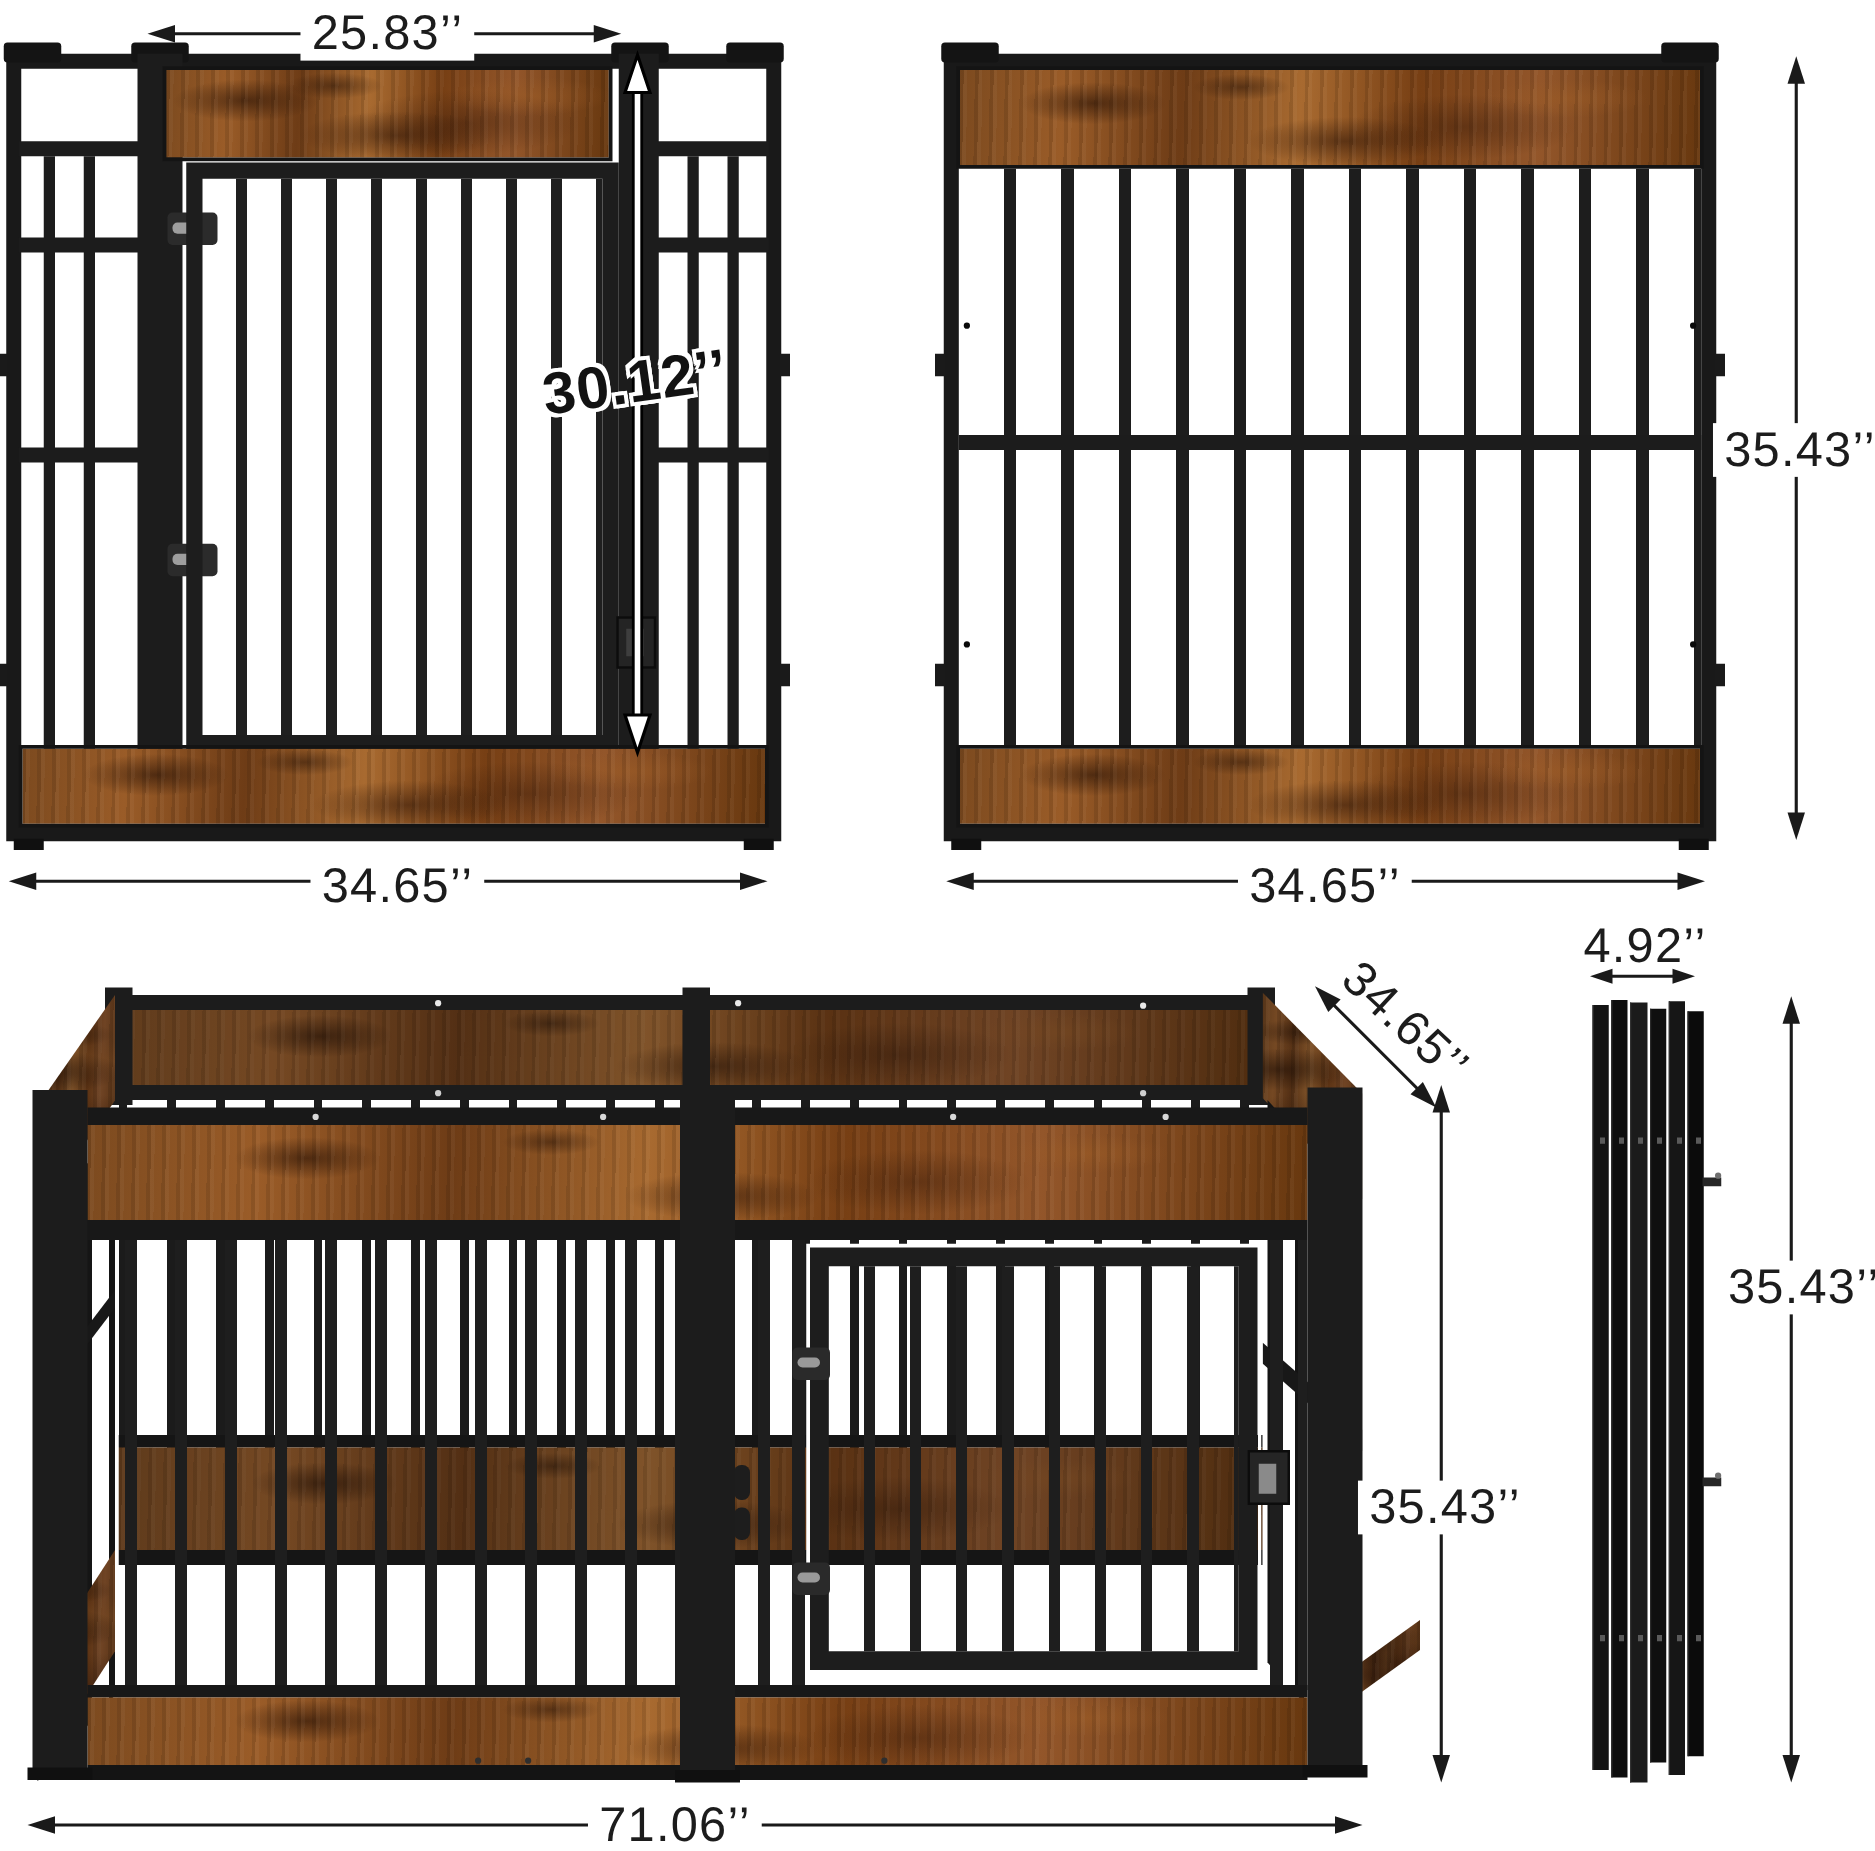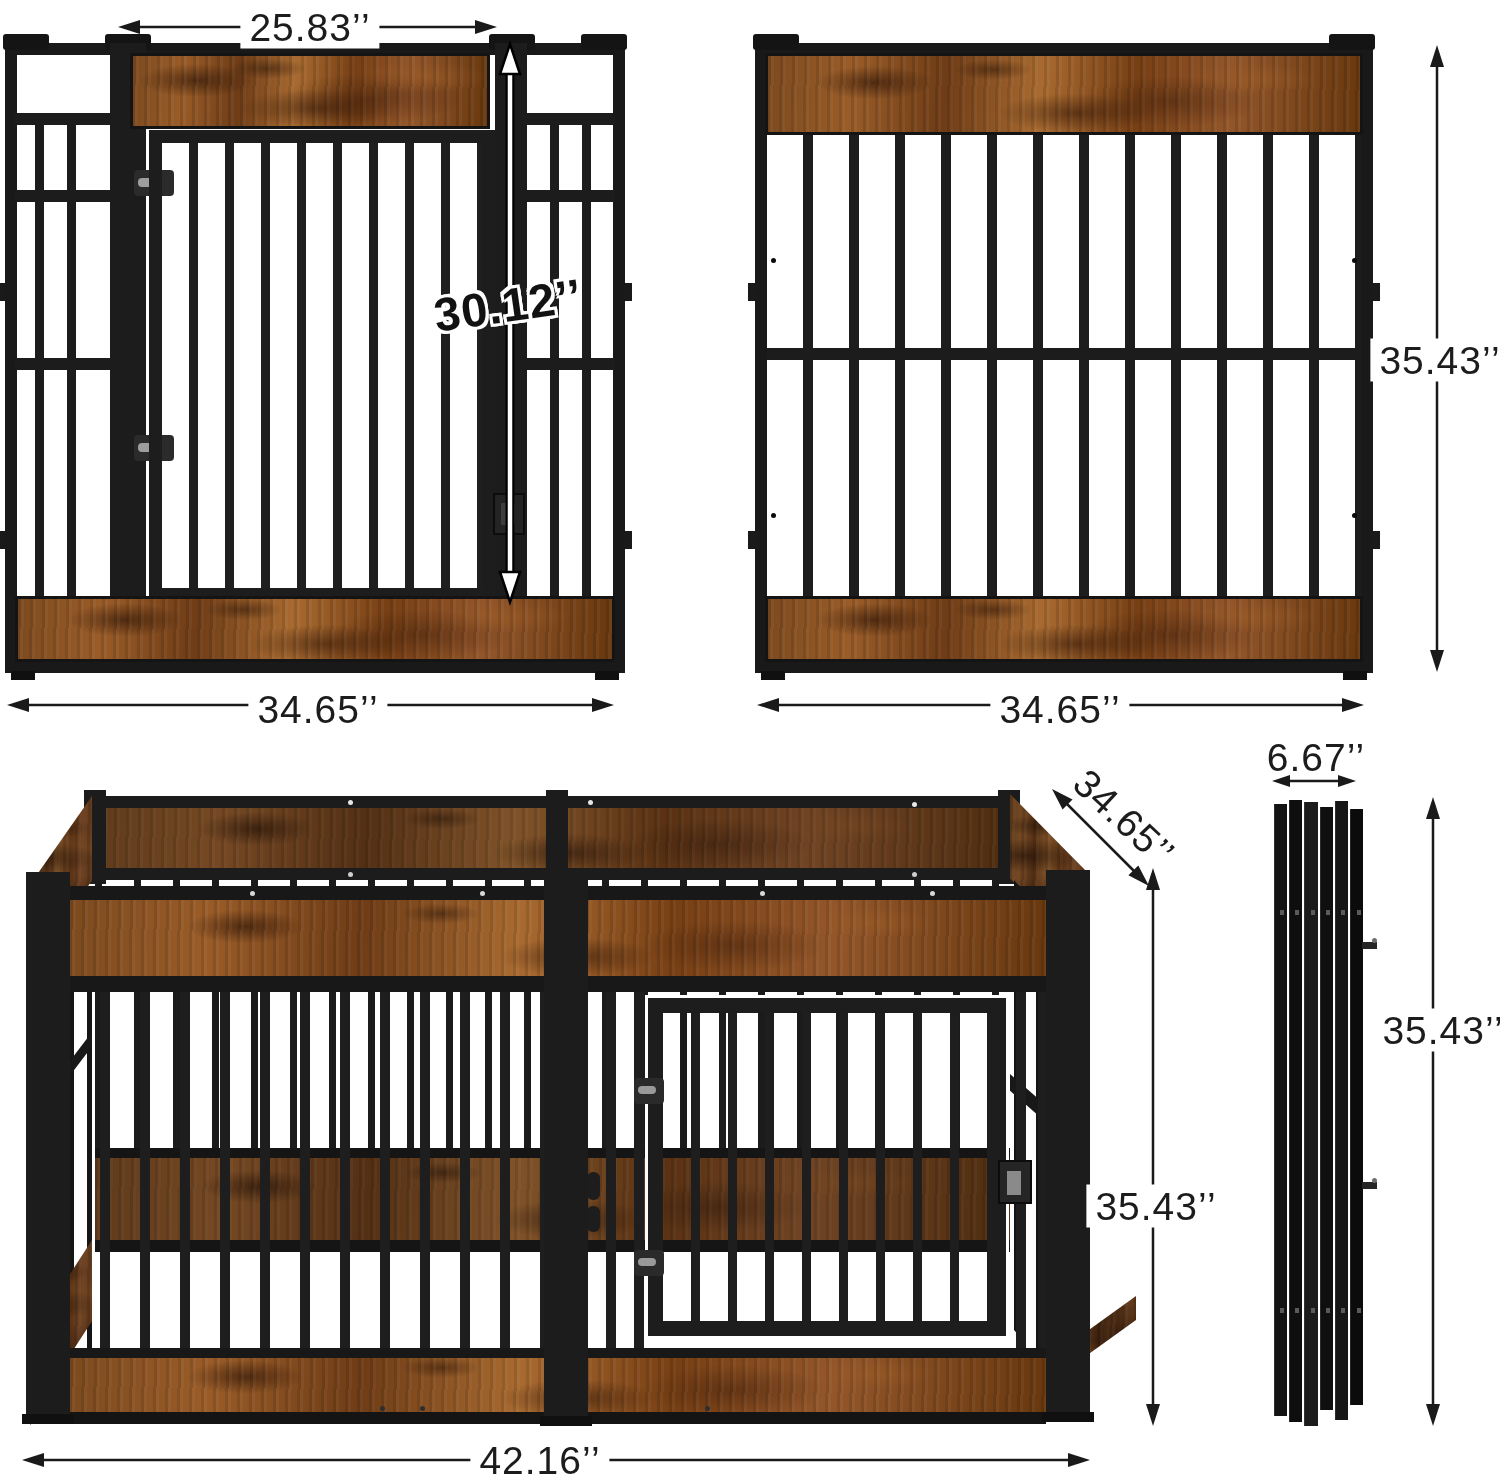--- a/index.html
+++ b/index.html
@@ -284,17 +284,17 @@
     </g>
   </svg>
 
   <div class="dim-label" style="left:310px;top:27px;">25.83’’</div>
   <div class="dim-label outlined" style="left:508px;top:305px;">30.12’’</div>
   <div class="dim-label" style="left:318px;top:709px;">34.65’’</div>
   <div class="dim-label" style="left:1060px;top:709px;">34.65’’</div>
   <div class="dim-label" style="left:1440px;top:360px;">35.43’’</div>
   <div class="dim-label no-bg rot-diag" style="left:1124px;top:818px;">34.65’’</div>
   <div class="dim-label" style="left:1156px;top:1206px;">35.43’’</div>
-  <div class="dim-label" style="left:540px;top:1460px;">42.16’’</div>
-  <div class="dim-label no-bg" style="left:1316px;top:757px;">6.67’’</div>
+  <div class="dim-label" style="left:540px;top:1460px;">71.06’’</div>
+  <div class="dim-label no-bg" style="left:1316px;top:757px;">4.92’’</div>
   <div class="dim-label" style="left:1443px;top:1030px;">35.43’’</div>
 
 </div>
 
 </body></html>

